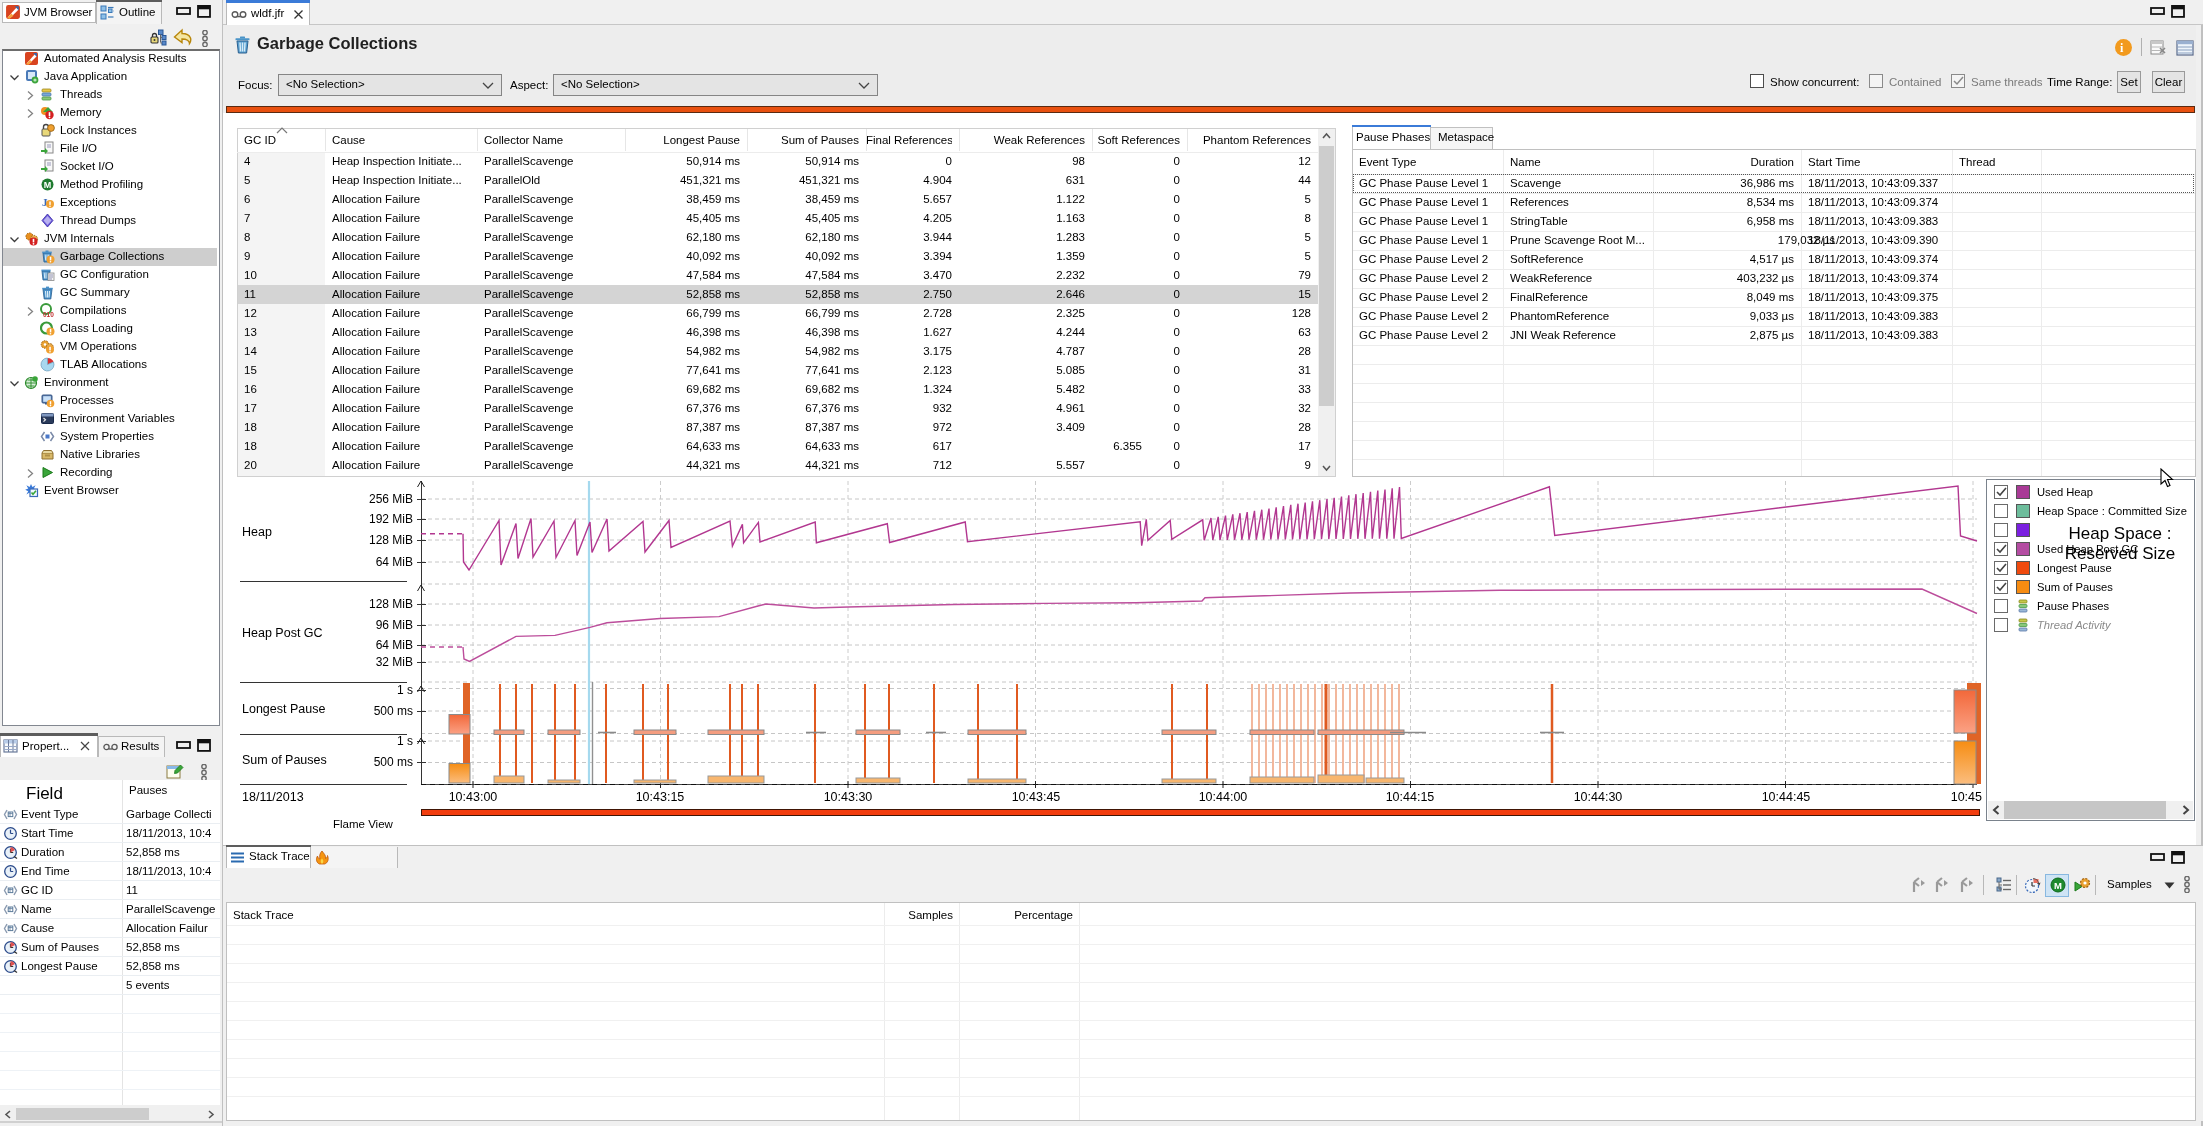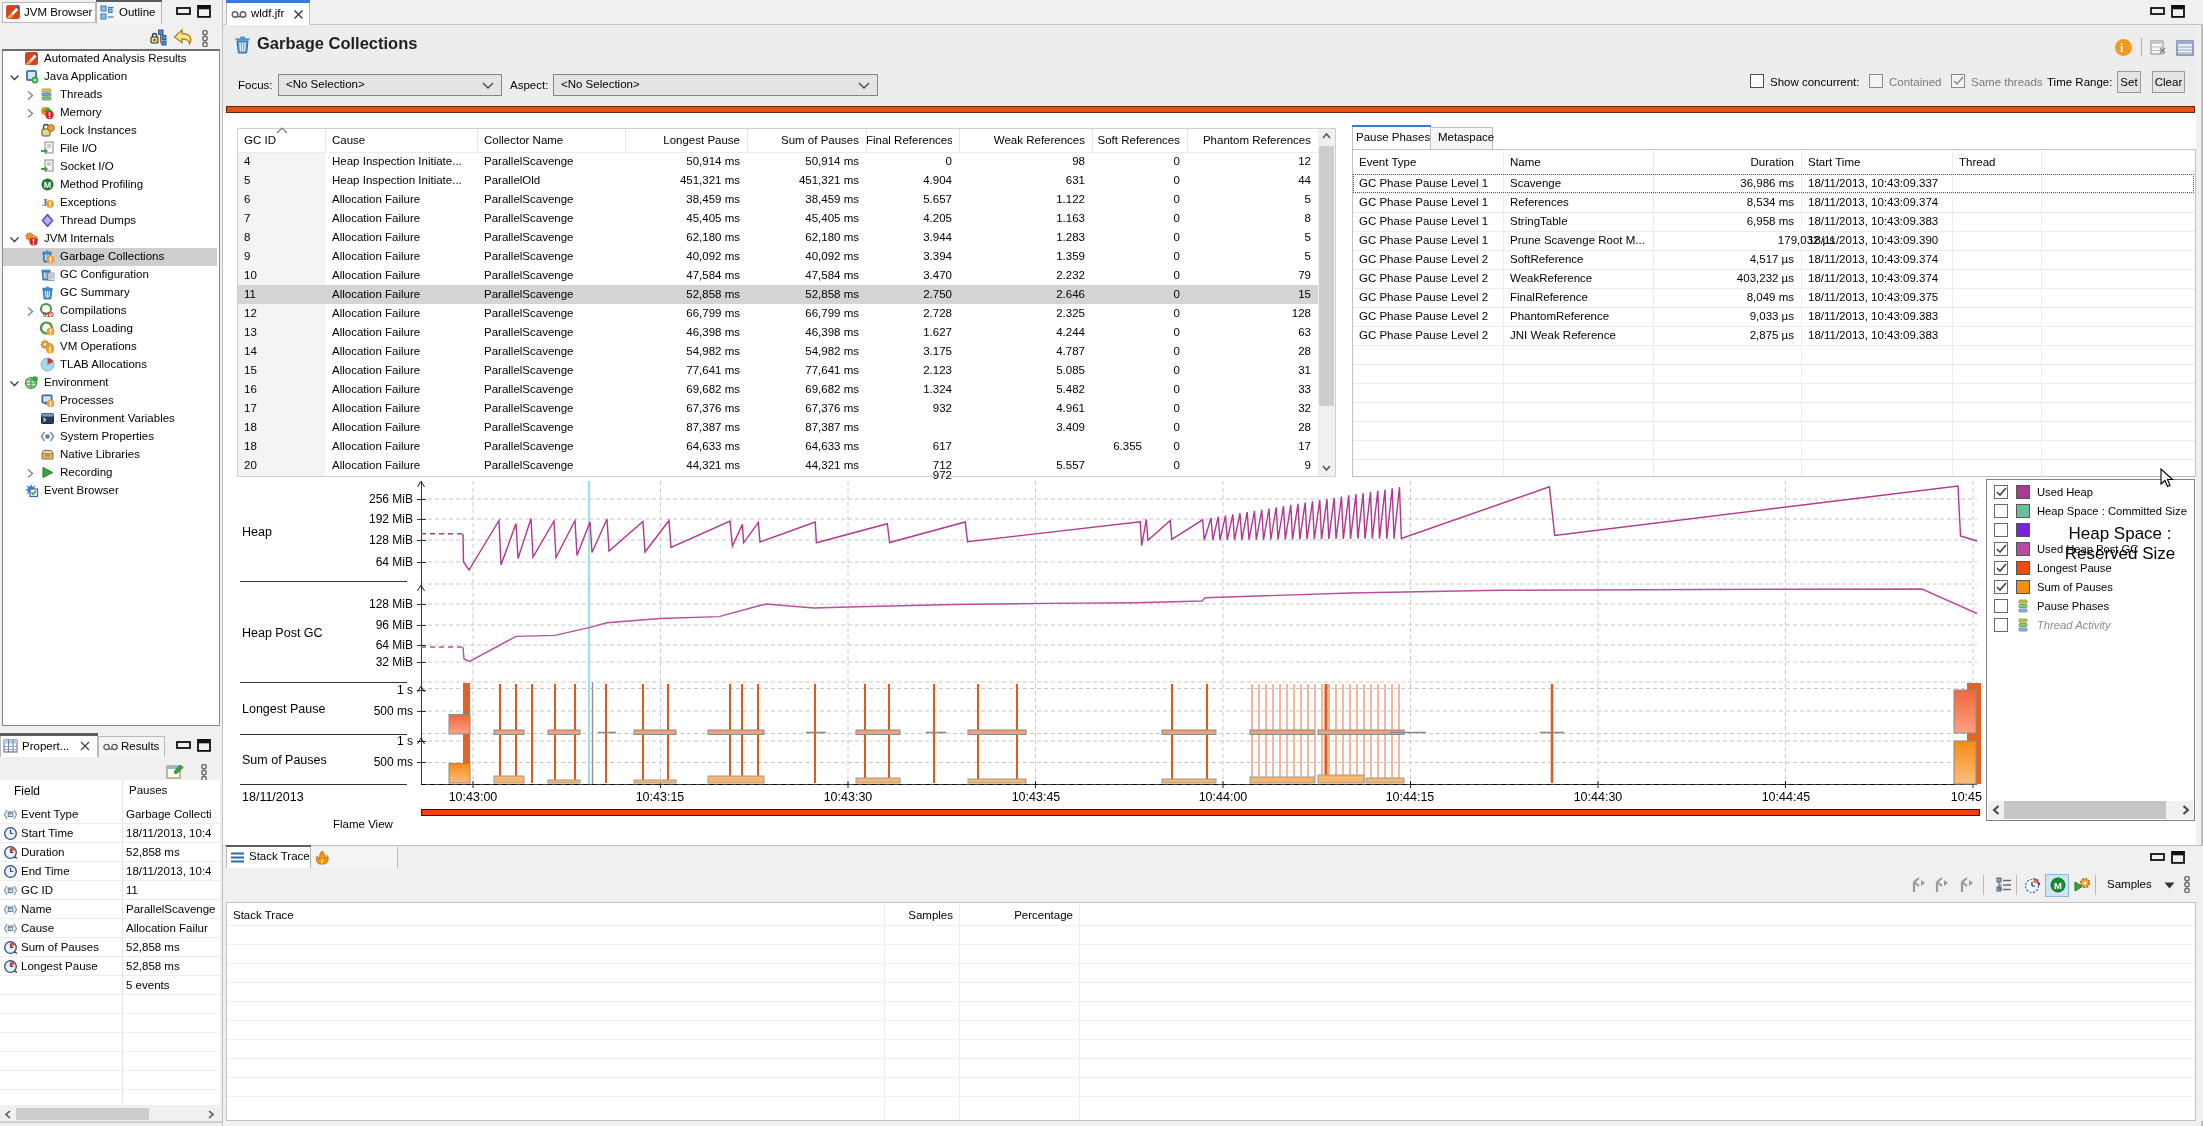--- a/index.html
+++ b/index.html
@@ -374,21 +374,21 @@
     <rect x="1" y="3" width="13" height="12" fill="#fdfdf0" stroke="#8a7a40" stroke-width="1"></rect>
     <rect x="1" y="3" width="13" height="3" fill="#88b8e8"></rect>
     <path d="M14.5 2 l2.5 2.5 -5.5 5.5 -3 0.5 0.5 -3 Z" fill="#3aa53a" stroke="#1a7a1a" stroke-width="0.8"></path>
   </svg>
 <svg class="abs" style="left:200px;top:764px" width="8" height="17">
     <circle cx="4" cy="2.5" r="2.2" fill="none" stroke="#6b6b6b" stroke-width="1.4"></circle>
     <circle cx="4" cy="8.5" r="2.2" fill="none" stroke="#6b6b6b" stroke-width="1.4"></circle>
     <circle cx="4" cy="14.5" r="2.2" fill="none" stroke="#6b6b6b" stroke-width="1.4"></circle>
   </svg>
 <div class="abs" style="left:0px;top:780px;width:220px;height:325px;background:#fff;"></div>
-<div class="abs" style="left:14px;top:784px;font-size:12px;">Field</div>
+<div class="abs" style="left:26px;top:784px;font-size:17px;">Field</div>
 <div class="abs" style="left:129px;top:784px;">Pauses</div>
 <div class="abs" style="left:122px;top:780px;width:1px;height:325px;background:#e4e4e4;"></div>
 <div class="abs" style="left:0px;top:823px;width:220px;height:1px;background:#eaeef2;"></div>
 <div class="abs" style="left:3px;top:807px;width:15px;height:15px;">
     <svg width="15" height="15" viewBox="0 0 15 15" style="position:absolute;left:0;top:0">
       <path d="M4 3 L1.5 7.5 L4 12" stroke="#8a9ab0" stroke-width="1.4" fill="none"></path>
       <path d="M11 3 L13.5 7.5 L11 12" stroke="#8a9ab0" stroke-width="1.4" fill="none"></path>
       <rect x="5.2" y="5" width="4.6" height="4.6" fill="none" stroke="#5a7a9a" stroke-width="1"></rect>
       <line x1="5.2" y1="6.6" x2="9.8" y2="6.6" stroke="#5a7a9a" stroke-width="0.8"></line>
       <line x1="7" y1="5" x2="7" y2="9.6" stroke="#5a7a9a" stroke-width="0.8"></line>
@@ -719,21 +719,21 @@
 <div class="cell r" style="left:747px;top:402px;width:112px;">67,376 ms</div>
 <div class="cell r" style="left:866px;top:402px;width:86px;">932</div>
 <div class="cell r" style="left:959px;top:402px;width:126px;">4.961</div>
 <div class="cell r" style="left:1092px;top:402px;width:88px;">0</div>
 <div class="cell r" style="left:1187px;top:402px;width:124px;">32</div>
 <div class="cell" style="left:244px;top:421px;width:81px;">18</div>
 <div class="cell" style="left:332px;top:421px;width:145px;">Allocation Failure</div>
 <div class="cell" style="left:484px;top:421px;width:141px;">ParallelScavenge</div>
 <div class="cell r" style="left:625px;top:421px;width:115px;">87,387 ms</div>
 <div class="cell r" style="left:747px;top:421px;width:112px;">87,387 ms</div>
-<div class="cell r" style="left:866px;top:421px;width:86px;margin-top:48px;">972</div>
+<div class="cell r" style="left:866px;top:421px;width:86px;">972</div>
 <div class="cell r" style="left:959px;top:421px;width:126px;">3.409</div>
 <div class="cell r" style="left:1092px;top:421px;width:88px;">0</div>
 <div class="cell r" style="left:1187px;top:421px;width:124px;">28</div>
 <div class="cell" style="left:244px;top:440px;width:81px;">18</div>
 <div class="cell" style="left:332px;top:440px;width:145px;">Allocation Failure</div>
 <div class="cell" style="left:484px;top:440px;width:141px;">ParallelScavenge</div>
 <div class="cell r" style="left:625px;top:440px;width:115px;">64,633 ms</div>
 <div class="cell r" style="left:747px;top:440px;width:112px;">64,633 ms</div>
 <div class="cell r" style="left:866px;top:440px;width:86px;">617</div>
 <div class="cell r" style="left:1016px;top:440px;width:126px;">6.355</div>

